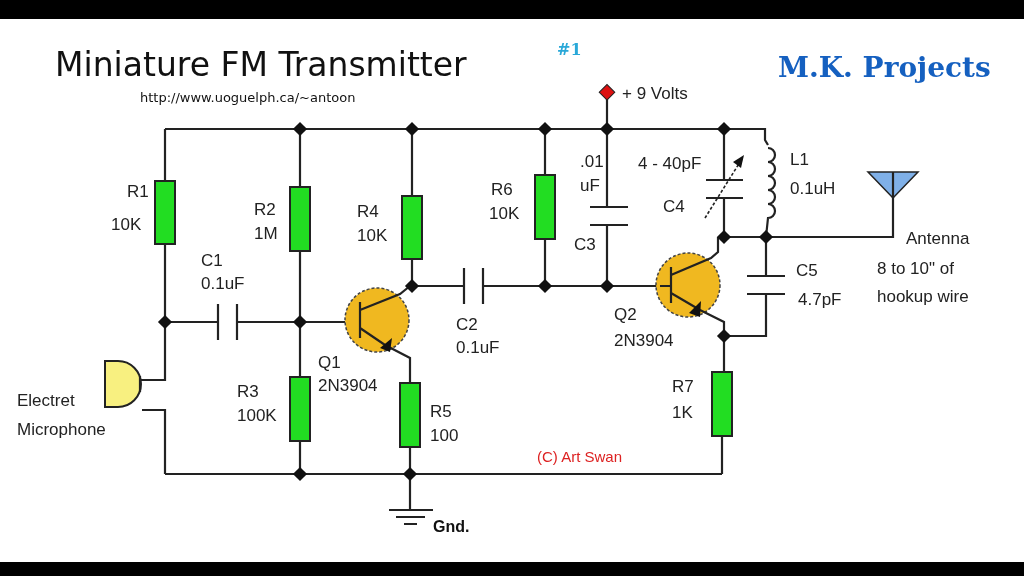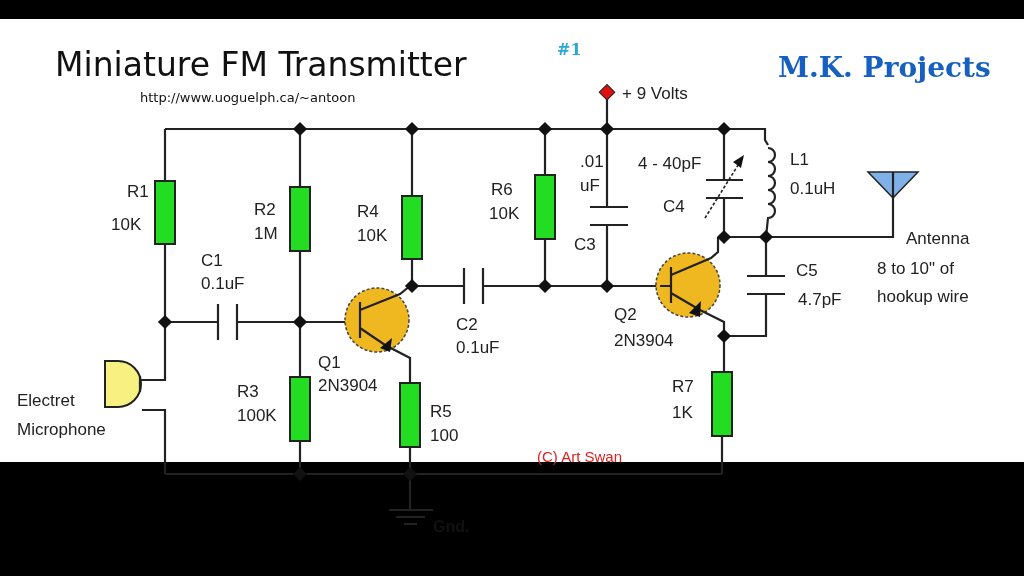--- a/index.html
+++ b/index.html
@@ -1,17 +1,17 @@
 <!DOCTYPE html>
 <html><head>
 <meta charset="utf-8">
 <style>
   html, body { margin:0; padding:0; }
   body { width:1024px; height:576px; background:#000; overflow:hidden; font-family:"Liberation Sans", sans-serif; }
-  #frame { position:absolute; left:0; top:19px; width:1024px; height:443px; background:#fff; }
+  #frame { position:absolute; left:0; top:19px; width:1024px; height:543px; background:#fff; }
   svg { position:absolute; left:0; top:0; }
   .wire { stroke:#222; stroke-width:2.2; fill:none; }
   .res { fill:#22dd22; stroke:#222; stroke-width:2; }
   .lbl { font-family:"Liberation Sans", sans-serif; font-size:17px; fill:#222; }
   .dot { fill:#111; }
   .title { font-family:"DejaVu Sans", sans-serif; font-size:33px; fill:#111; }
   .url { font-family:"DejaVu Sans", sans-serif; font-size:13px; fill:#111; }
   .brand { font-family:"DejaVu Serif", serif; font-size:28px; font-weight:bold; fill:#1560c0; }
   .num { font-family:"DejaVu Serif", serif; font-size:16px; font-weight:bold; fill:#29a8d8; }
   .credit { font-family:"Liberation Sans", sans-serif; font-size:15px; fill:#dd2222; }

